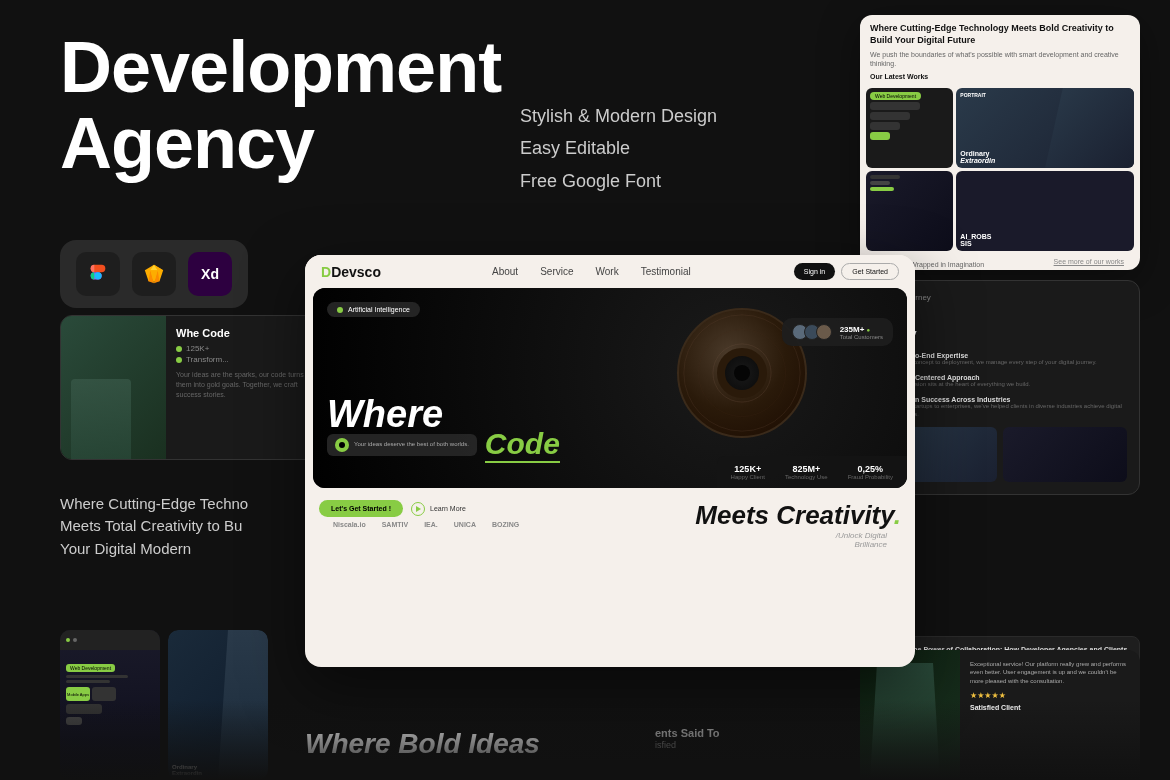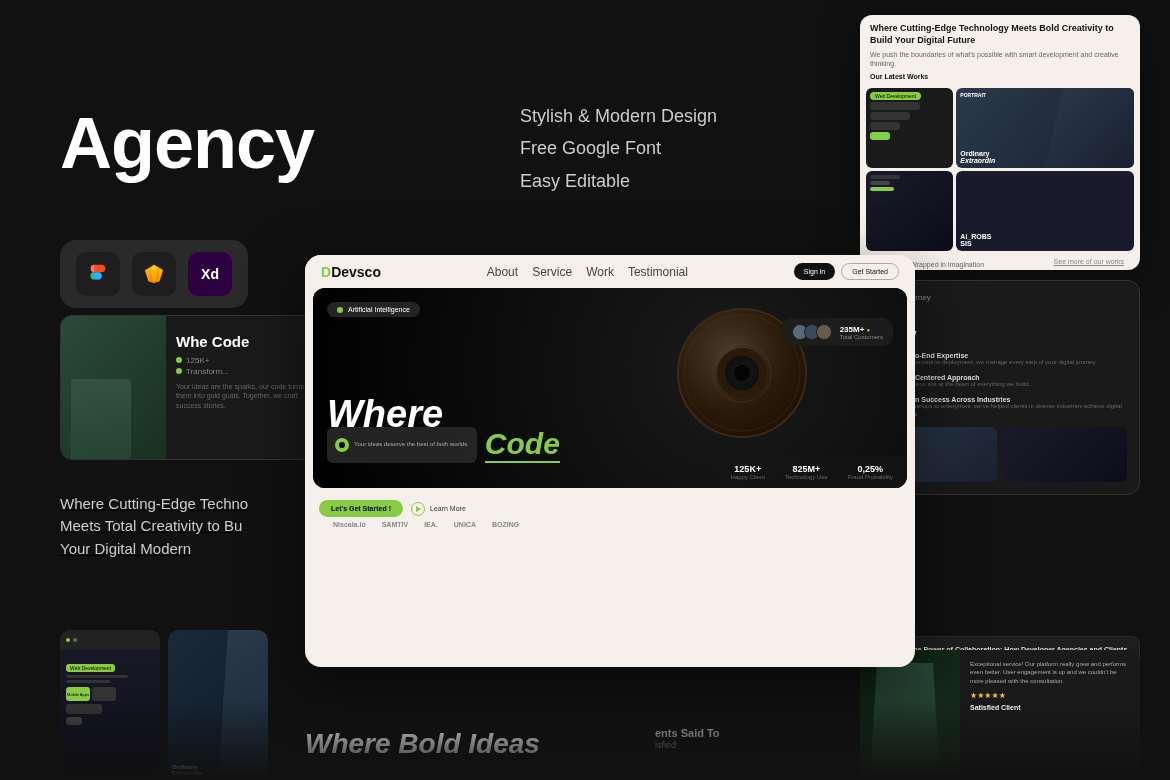--- a/index.html
+++ b/index.html
@@ -113,25 +113,24 @@
       background: linear-gradient(180deg, #3a5a4a 0%, #2a4a3a 100%);
       border-radius: 4px 4px 0 0;
       opacity: 0.7;
     }
     .left-card-content {
       flex: 1;
       padding: 10px;
     }
     .left-card-title {
       color: #ffffff;
-      font-size: 15px;
+      font-size: 11px;
       font-weight: 700;
       line-height: 1.3;
       margin-bottom: 4px;
-      margin-top: 6px;
     }
     .left-card-stats {
       display: flex;
       flex-direction: column;
       gap: 2px;
     }
     .left-card-stat {
       display: flex;
       align-items: center;
       gap: 4px;
@@ -152,21 +151,20 @@
       line-height: 1.4;
       margin-top: 6px;
     }
 
     
     .bottom-left-text {
       position: absolute;
       bottom: 220px;
       left: 60px;
       z-index: 10;
-      text-decoration: underline;
     }
     .bottom-left-text p {
       color: #cccccc;
       font-size: 15px;
       line-height: 1.5;
       font-weight: 500;
     }
 
     
     .bottom-screenshots {
@@ -267,22 +265,23 @@
       font-size: 14px;
       font-weight: 900;
       color: #111;
     }
     .mockup-logo span { color: #88cc44; }
     .mockup-nav-links {
       display: flex;
       gap: 14px;
     }
     .mockup-nav-link {
-      font-size: 12px;
+      font-size: 10px;
       color: #444;
+      margin-left: 8px;
     }
     .mockup-nav-btns {
       display: flex;
       gap: 6px;
     }
     .nav-btn-signin {
       background: #111;
       color: #fff;
       font-size: 7px;
       padding: 4px 10px;
@@ -412,20 +411,21 @@
       font-size: 38px;
       font-weight: 900;
       font-style: italic;
       line-height: 1;
     }
     .mockup-code-pill {
       position: absolute;
       bottom: 25px;
       left: 14px;
       display: flex;
+      align-items: center;
       gap: 8px;
     }
     .code-pill-badge {
       background: rgba(40,40,40,0.9);
       border-radius: 6px;
       padding: 4px 8px;
       display: flex;
       align-items: center;
       gap: 5px;
     }
@@ -876,29 +876,29 @@
     }
 
   </style>
 </head>
 <body>
 
 <div class="main-bg"></div>
 
 <div class="top-left">
   <div class="dev-agency-title">
-    <br>
+    <span>Development</span><br>
     <span>Agency</span>
   </div>
 </div>
 
 <div class="features-list">
   <p>Stylish &amp; Modern Design</p>
+  <p>Easy Editable</p>
   <p>Free Google Font</p>
-  <p>Easy Editable</p>
 </div>
 
 <div class="tool-icons">
   <div class="tool-icon tool-figma">
     <svg width="22" height="22" viewBox="0 0 24 24" fill="none">
       <path d="M8 2h8a4 4 0 0 1 0 8H8a4 4 0 0 1 0-8z" fill="#F24E1E"></path>
       <path d="M8 10h4a4 4 0 0 1 0 8H8a4 4 0 0 1 0-8z" fill="#A259FF"></path>
       <path d="M12 18a4 4 0 1 1 0-8 4 4 0 0 1 0 8z" fill="#1ABCFE"></path>
       <path d="M8 10a4 4 0 0 1 0-8v8z" fill="#FF7262"></path>
       <path d="M8 18a4 4 0 0 1 0-8v8z" fill="#0ACF83"></path>
@@ -1069,20 +1069,28 @@
         </div>
       </div>
       <div class="mockup-brands">
         <span class="brand-logo">Niscala.io</span>
         <span class="brand-logo">SAMTIV</span>
         <span class="brand-logo">IEA.</span>
         <span class="brand-logo">UNICA</span>
         <span class="brand-logo">BOZING</span>
       </div>
     </div>
+    <div>
+      <div class="mockup-meets-text">
+        Meets Creativity<span class="meets-dot">.</span>
+      </div>
+      <div class="mockup-unlock">
+        /Unlock Digital<br>Brilliance
+      </div>
+    </div>
   </div>
 </div>
 
 <div class="top-right-mockup">
   <div class="tr-header">
     <div class="tr-title">Where Cutting-Edge Technology Meets Bold Creativity to Build Your Digital Future</div>
     <div class="tr-subtitle">We push the boundaries of what's possible with smart development and creative thinking.</div>
     <div style="font-size:7px;font-weight:700;color:#111;margin-top:4px;">Our Latest Works</div>
   </div>
   <div class="tr-images-grid">

